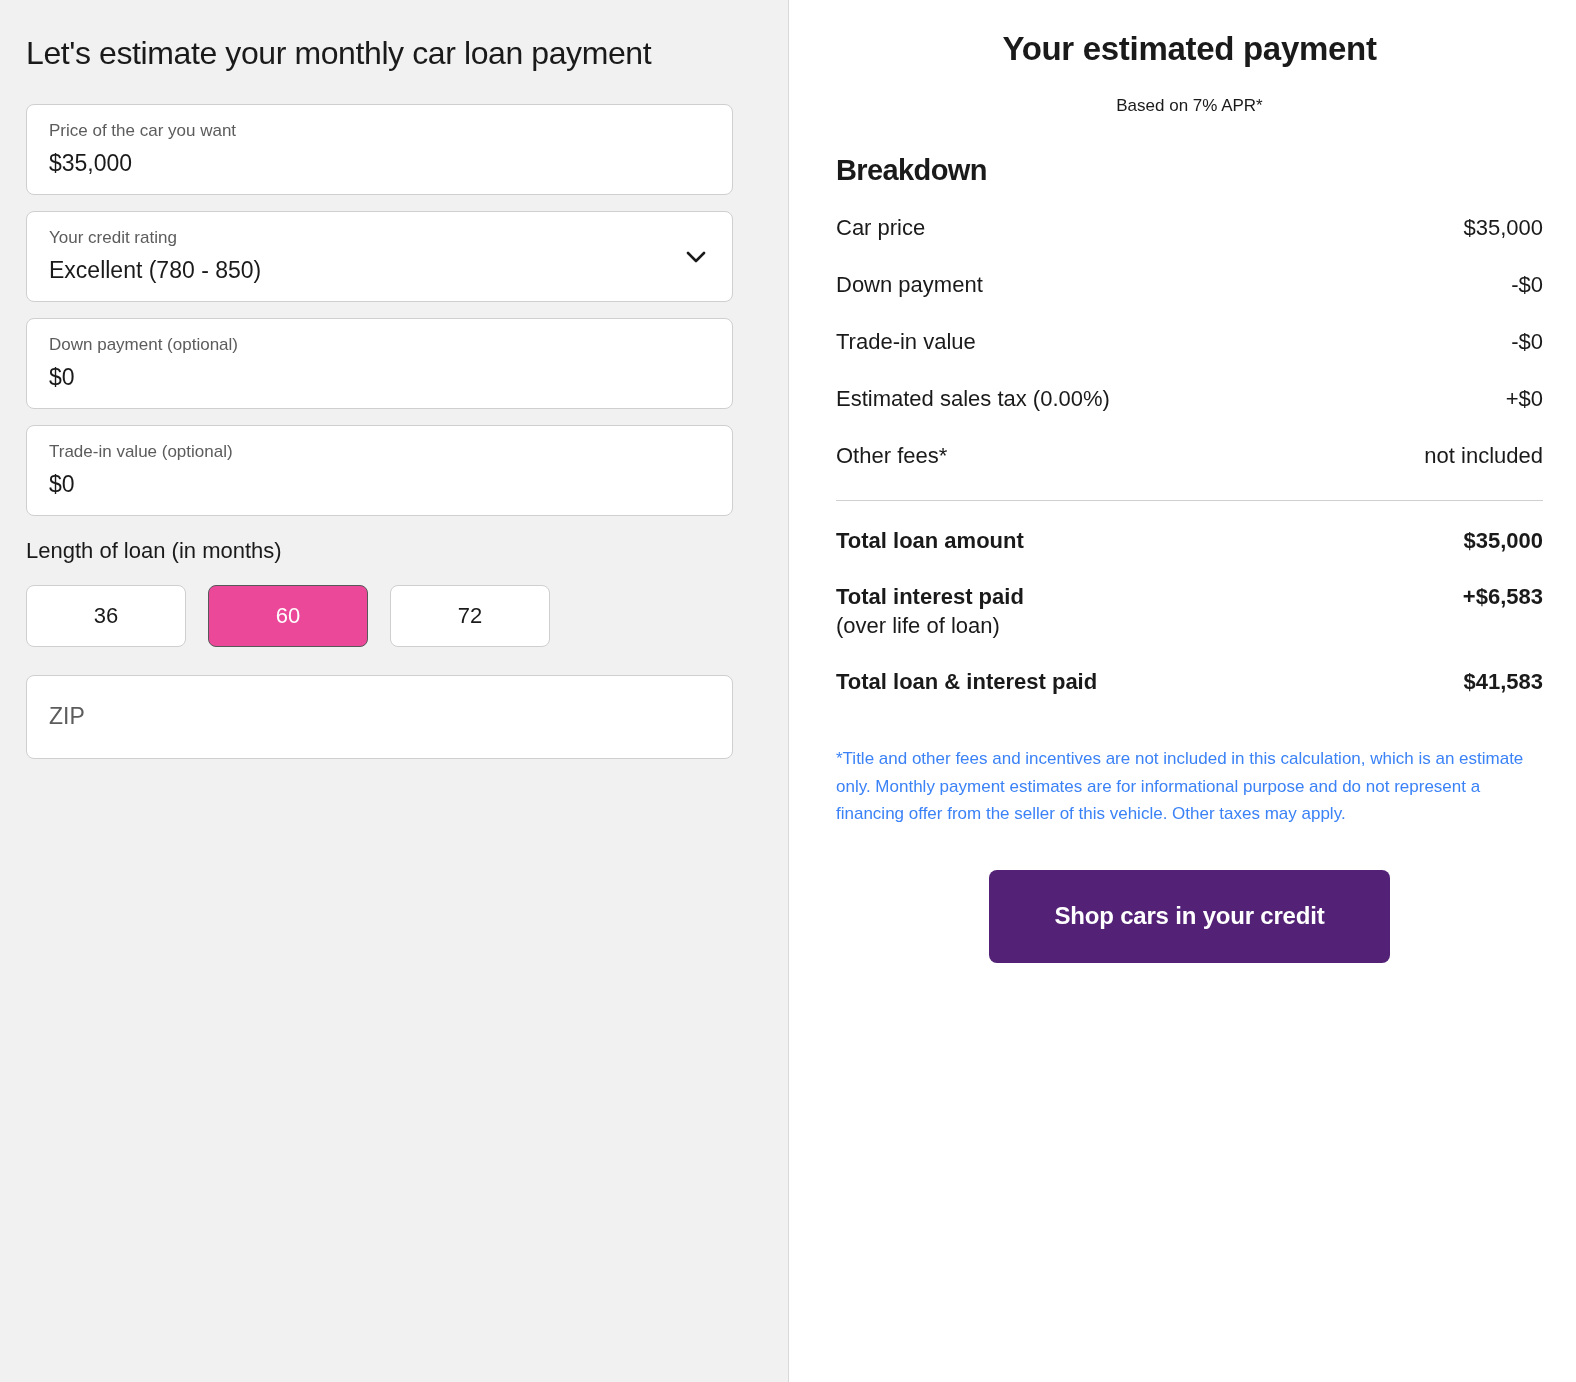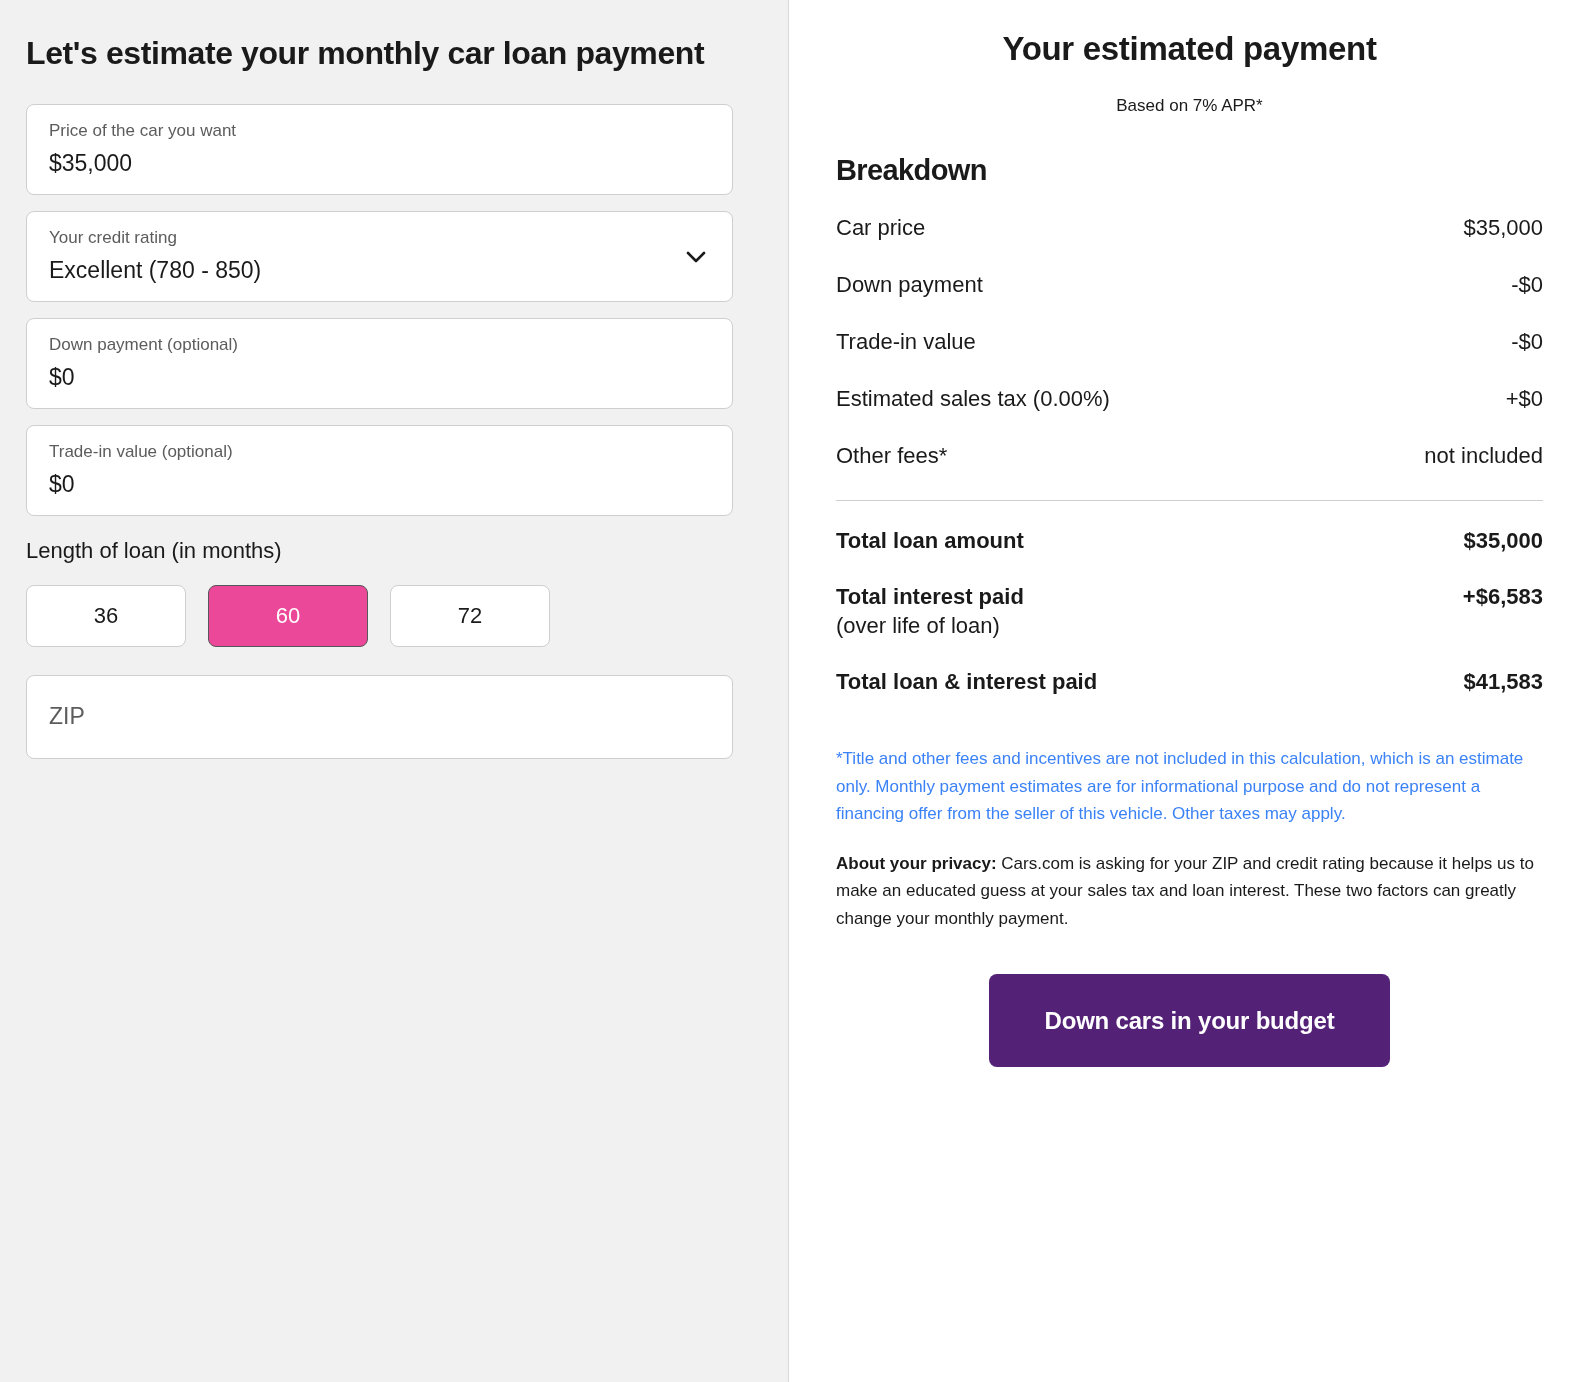--- a/index.html
+++ b/index.html
@@ -20,21 +20,21 @@
   .left-panel {
     width: 789px;
     height: 1382px;
     background: #f1f1f1;
     border-right: 1px solid #d9d9d9;
     padding: 30px 26px 0 26px;
     position: relative;
   }
   .form-title {
     font-size: 32px;
-    font-weight: bold;
+    font-weight: normal;
     line-height: 1.45;
     color: #1a1a1a;
     letter-spacing: -0.4px;
     width: 690px;
     margin-bottom: 28px;
   }
   .field {
     width: 707px;
     background: #ffffff;
     border: 1px solid #cfcfcf;
@@ -315,21 +315,20 @@
       </span>
       <span>+$6,583</span>
     </div>
     <div class="tot-row">
       <span>Total loan &amp; interest paid</span>
       <span>$41,583</span>
     </div>
 
     <div class="disclaimer">*Title and other fees and incentives are not included in this calculation, which is an estimate only. Monthly payment estimates are for informational purpose and do not represent a financing offer from the seller of this vehicle. Other taxes may apply.</div>
 
-    <div class="privacy"><span class="bold">About your privacy:</span><span> Cars.com is asking for your ZIP and credit rating because it helps us to make an educated guess at your sales tax and loan interest. These two factors can greatly change your monthly payment.</span></div>
 
     <div class="cta-wrap">
-      <button class="cta-btn">Down cars in your budget</button>
+      <button class="cta-btn">Shop cars in your credit</button>
     </div>
 
   </div>
 
 </div>
 
 </body></html>

